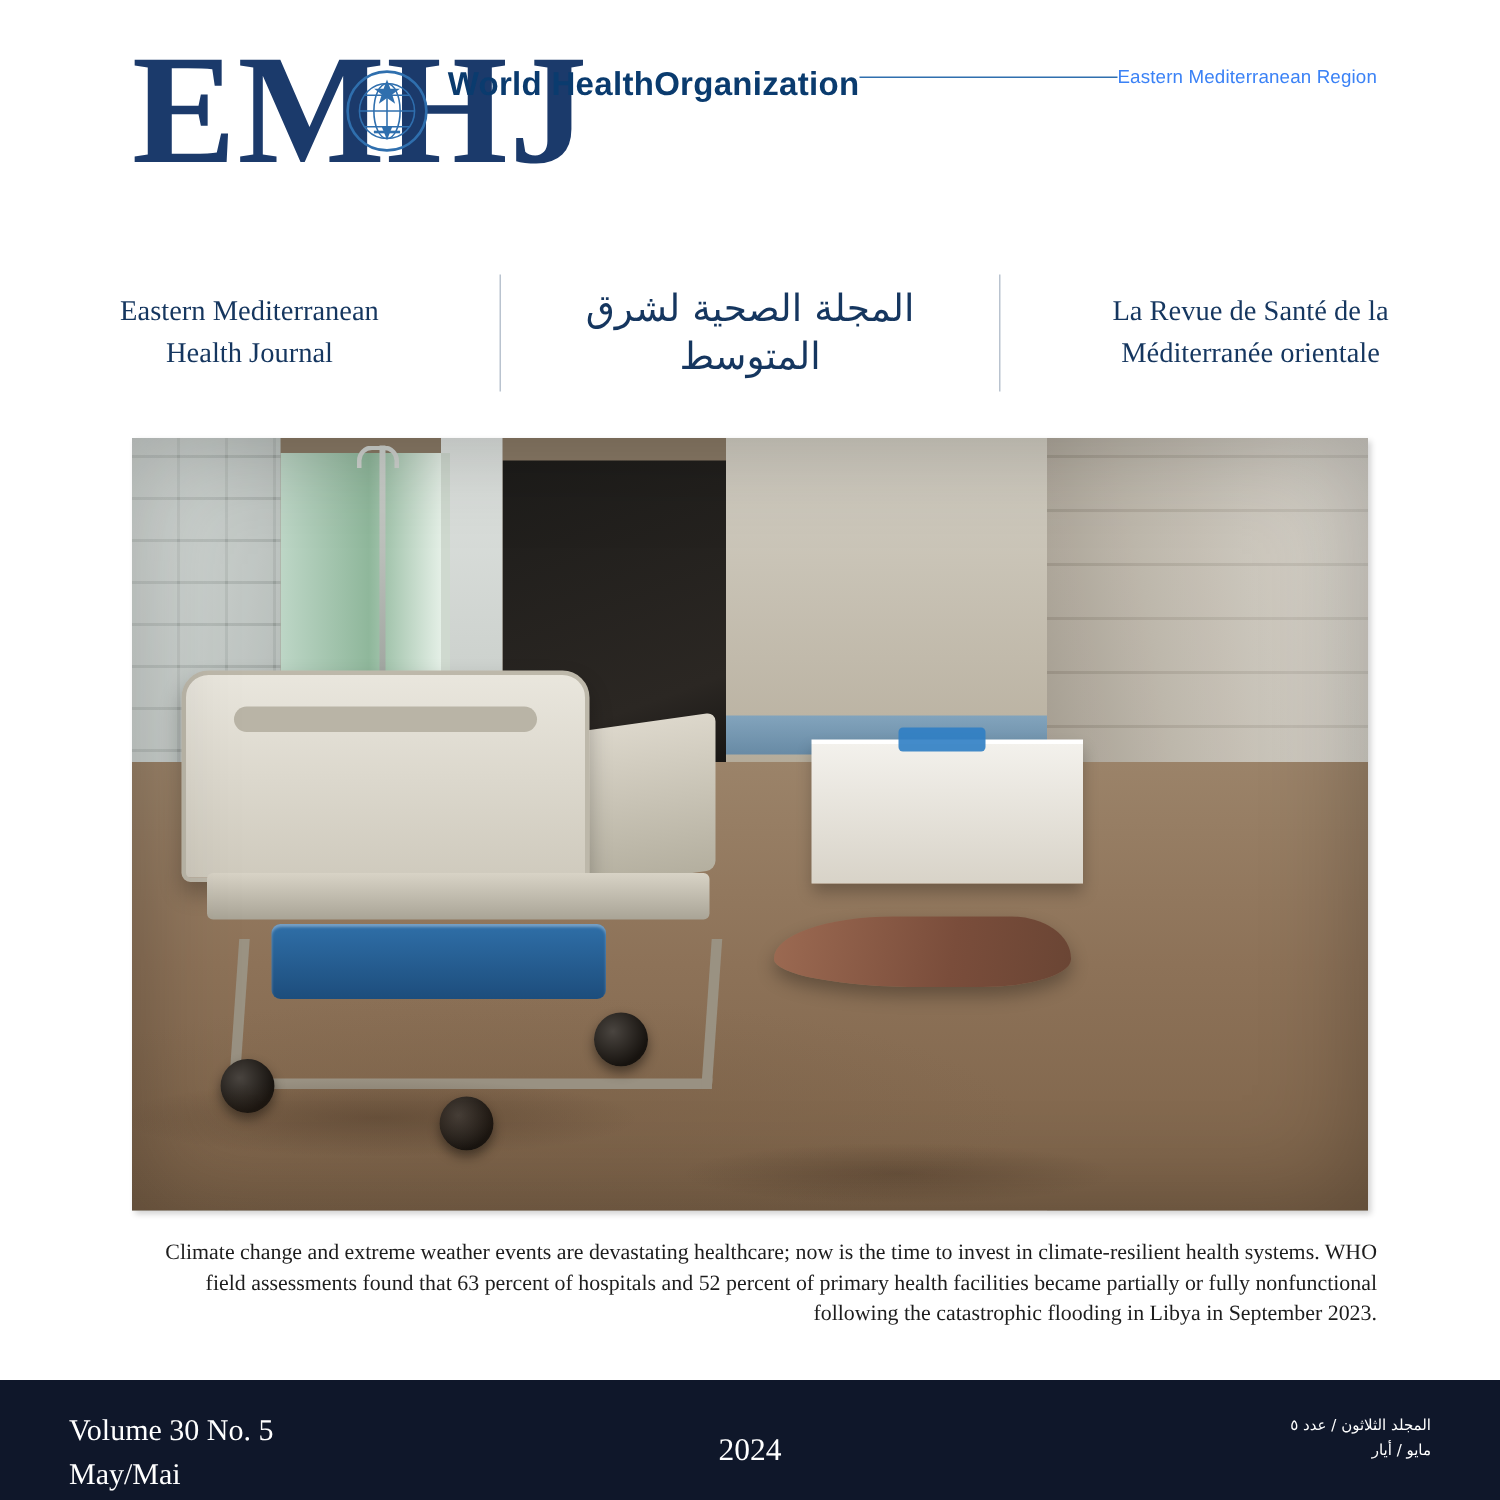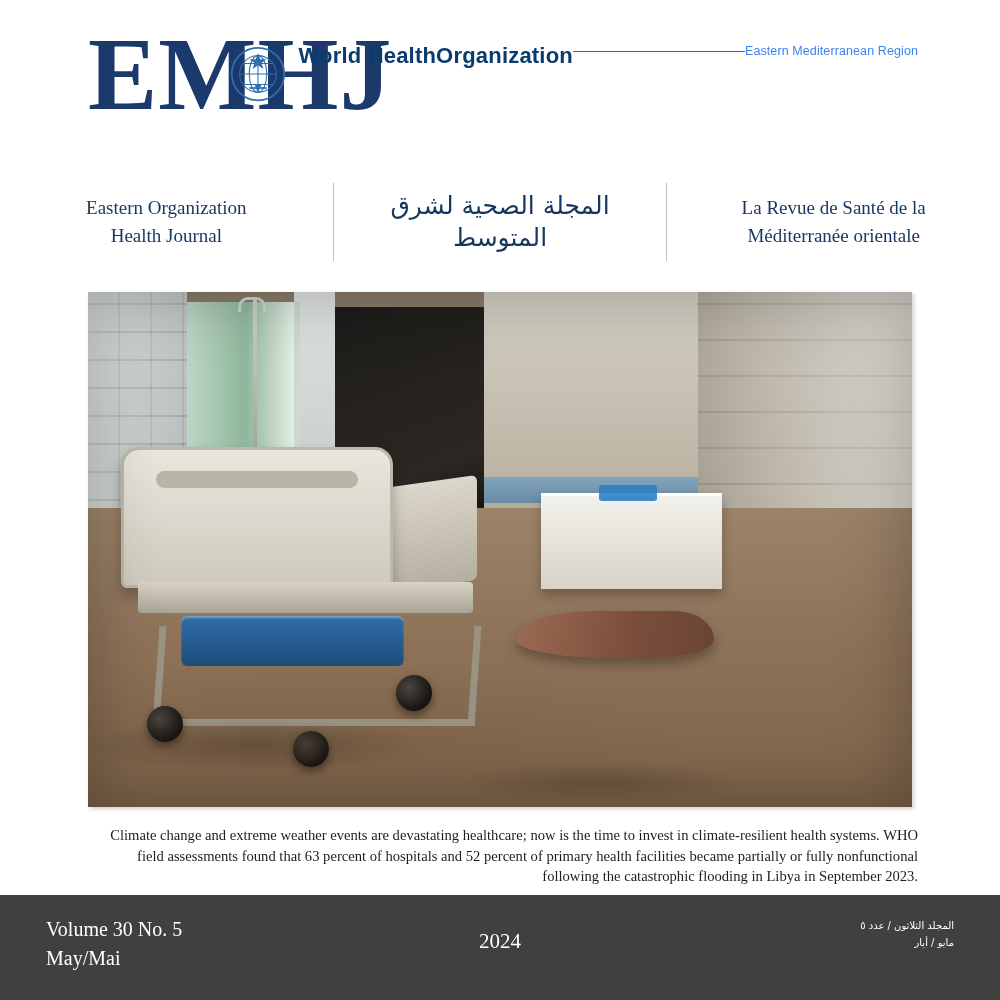--- a/index.html
+++ b/index.html
@@ -317,22 +317,22 @@
     font-size: 14.6px;
     line-height: 1.42;
     color: #1d1d1d;
     text-align: right;
   }
 
   
   .footer {
     position: absolute;
     left: 0; right: 0; bottom: 0;
-    height: 105px;
-    background: #404040;
+    height: 80px;
+    background: #0f172a;
     color: #ffffff;
     display: flex;
     align-items: center;
   }
   .footer-left {
     position: absolute;
     left: 46px;
     top: 20px;
     font-family: "Liberation Serif", serif;
     font-size: 20px;
@@ -384,21 +384,21 @@
         <span class="who-name">World Health</span>
         <span class="who-name">Organization</span>
         <span class="who-rule"></span>
         <span class="who-region">Eastern Mediterranean Region</span>
       </span>
     </div>
   </div>
 
   <div class="titles">
     <div class="title-cell">
-      <div class="title-en">Eastern Organization</div>
+      <div class="title-en">Eastern Mediterranean</div>
       <div class="title-en">Health Journal</div>
     </div>
     <div class="divider"></div>
     <div class="title-cell">
       <div class="title-ar">المجلة الصحية لشرق المتوسط</div>
     </div>
     <div class="divider"></div>
     <div class="title-cell">
       <div class="title-fr">La Revue de Santé de la</div>
       <div class="title-fr">Méditerranée orientale</div>

